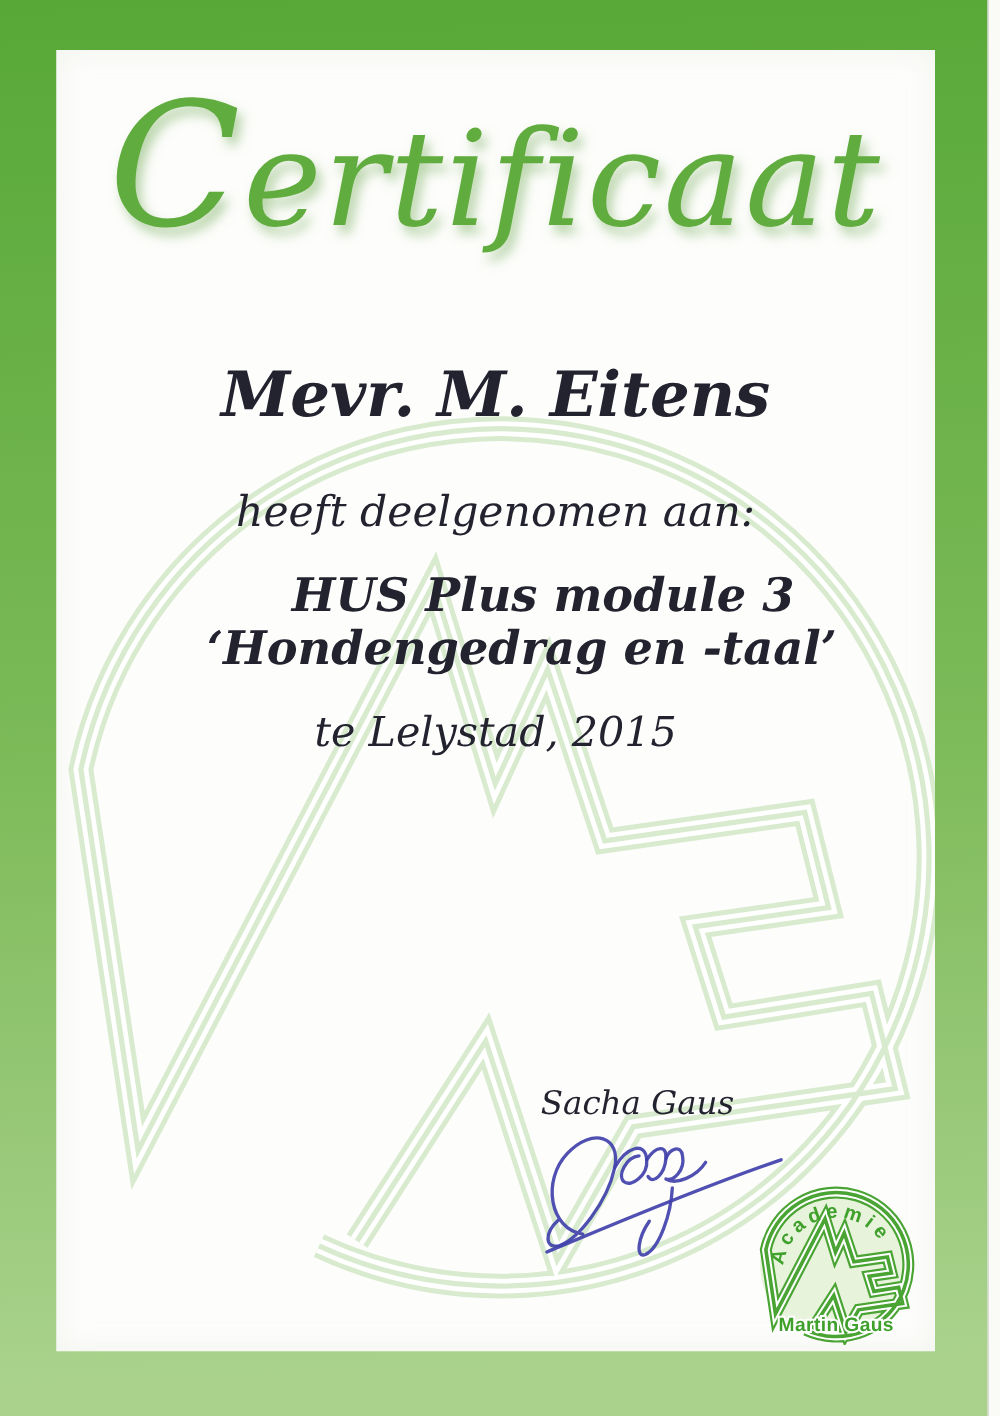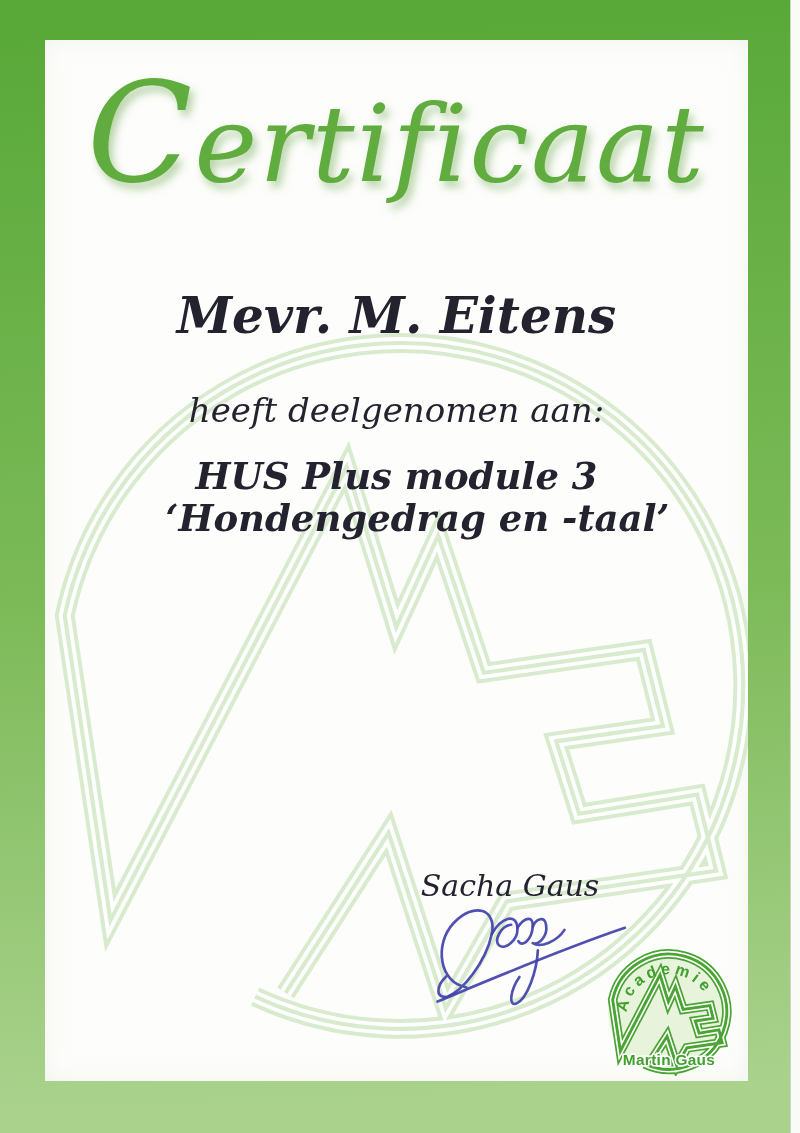--- a/index.html
+++ b/index.html
@@ -27,25 +27,25 @@
        color:var(--ink,#232330);}
   .title{
     top:14px;font-size:106px;line-height:1.15;font-style:italic;
     color:var(--title-green,#60ac3e);font-weight:normal;margin:0;
     letter-spacing:2px;
     text-shadow:4px 6px 9px rgba(120,175,95,0.55);
   }
   .title::first-letter{font-size:1.3em;}
   .recipient{top:246px;font-size:50px;font-weight:bold;font-style:italic;}
   .intro{top:350px;font-size:34px;font-style:italic;text-align:center;}
-  .course1{top:414px;font-size:37px;font-weight:bold;font-style:italic;}
+  .course1{top:414px;font-size:37px;font-weight:bold;font-style:italic;padding-left:38px;}
   .course2{top:456px;font-size:37px;font-weight:bold;font-style:italic;padding-left:21px;}
   .locdate{top:526px;font-size:33px;font-style:italic;}
   .signer{position:absolute;left:345px;top:828px;width:240px;text-align:center;
-          font-size:30px;font-style:italic;color:var(--ink,#232330);z-index:2;}
+          font-size:26px;font-style:italic;color:var(--ink,#232330);z-index:2;}
   .sig{position:absolute;left:370px;top:846px;width:215px;height:140px;z-index:3;}
   .sig path{fill:none;stroke:var(--signature-blue,#4141ab);stroke-width:2.6;
             stroke-linecap:round;stroke-linejoin:round;opacity:.92;}
   .logo{position:absolute;left:560px;top:908px;width:128px;height:128px;z-index:4;}
   
   .stroke-g{stroke:var(--logo-green,#4aa434);fill:none;stroke-linejoin:miter;}
   .stroke-w{stroke:#ffffff;fill:none;stroke-linejoin:miter;}
   .stroke-wm{stroke:var(--watermark-green,#d9ebce);fill:none;stroke-linejoin:miter;}
   .logo-fill{fill:var(--logo-fill,#e8f3dc);}
   .logo-arc-text{fill:var(--logo-text-green,#3fa02c);
@@ -82,20 +82,21 @@
     <h1 class="txt title">Certificaat</h1>
 
     <div class="txt recipient">Mevr. M. Eitens</div>
 
     <div class="txt intro">heeft deelgenomen aan:</div>
 
     <div class="txt course1">HUS Plus module 3</div>
 
     <div class="txt course2">‘Hondengedrag en -taal’</div>
 
+    <div class="txt locdate">te Lelystad, 2015</div>
 
     <div class="signer">Sacha Gaus</div>
 
     <svg class="sig" viewBox="0 0 210 135">
       <path d="M50,98 C24,94 18,56 38,35 C58,14 80,22 75,46 C69,74 46,102 32,107 C20,110 20,97 31,87"></path>
       <path d="M75,46 C84,30 99,25 100,40 C101,52 88,62 82,57 C77,52 84,38 94,37"></path>
       <path d="M100,40 C107,29 116,28 115,39 C114,51 105,60 101,53"></path>
       <path d="M115,39 C118,31 127,28 128,37 C130,48 121,57 115,55 C123,60 139,53 146,42"></path>
       <path d="M120,62 C119,82 110,109 99,114 C91,117 93,101 102,88"></path>
       <path d="M22,112 C70,92 140,62 205,40"></path>

